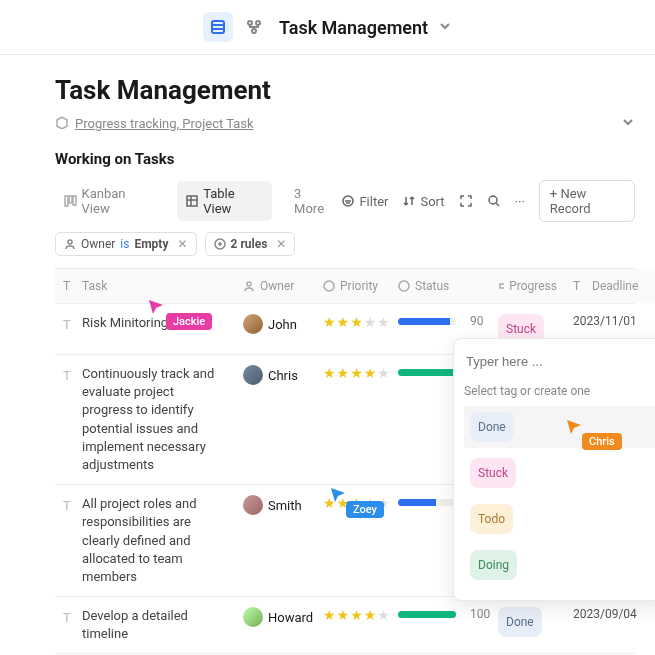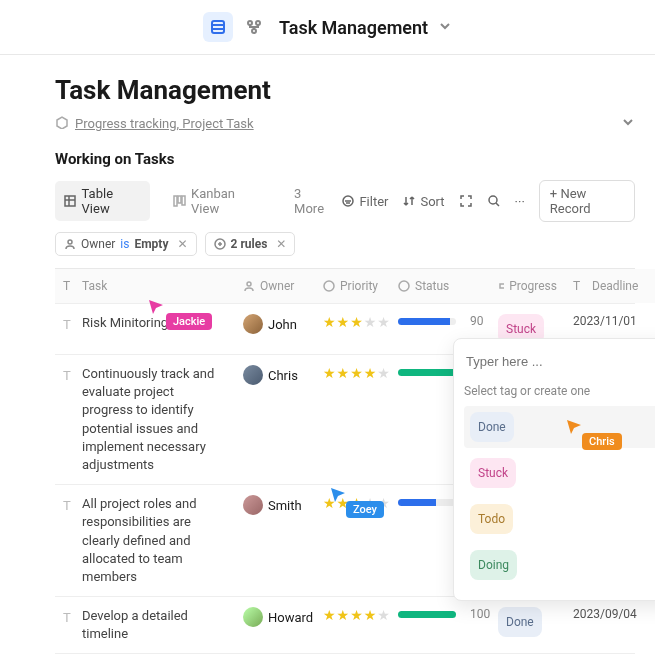--- a/index.html
+++ b/index.html
@@ -102,35 +102,35 @@
       <span>Progress tracking, Project Task</span>
     </div>
     <span class="chev"><svg width="14" height="14" fill="none" stroke="currentColor" stroke-width="2">
           <path d="M3 5l4 4 4-4"></path>
         </svg></span>
   </div>
   <div class="section-title">Working on Tasks</div>
 
   <div class="toolbar">
     <div class="toolbar-left">
+      <div class="view-tab">
+        <svg width="14" height="14" fill="none" stroke="#aaa" stroke-width="1.5">
+            <rect x="2" y="2" width="3" height="10"></rect>
+            <rect x="6" y="2" width="3" height="7"></rect>
+            <rect x="10" y="2" width="3" height="9"></rect>
+          </svg>
+        <span>Kanban View</span>
+      </div>
       <div class="view-tab active">
         <svg width="14" height="14" fill="none" stroke="#666" stroke-width="1.5">
             <rect x="2" y="2" width="10" height="10"></rect>
             <line x1="2" y1="6" x2="12" y2="6"></line>
             <line x1="6" y1="2" x2="6" y2="12"></line>
           </svg>
         <span>Table View</span>
-      </div>
-      <div class="view-tab">
-        <svg width="14" height="14" fill="none" stroke="#aaa" stroke-width="1.5">
-            <rect x="2" y="2" width="3" height="10"></rect>
-            <rect x="6" y="2" width="3" height="7"></rect>
-            <rect x="10" y="2" width="3" height="9"></rect>
-          </svg>
-        <span>Kanban View</span>
       </div>
       <div class="view-tab">
           <span>3 More</span>
         </div>
     </div>
     <div class="toolbar-right">
       <div class="tool-item">
           <svg width="14" height="14" fill="none" stroke="#666" stroke-width="1.5">
             <circle cx="7" cy="7" r="5"></circle>
             <line x1="4" y1="7" x2="10" y2="7"></line>

